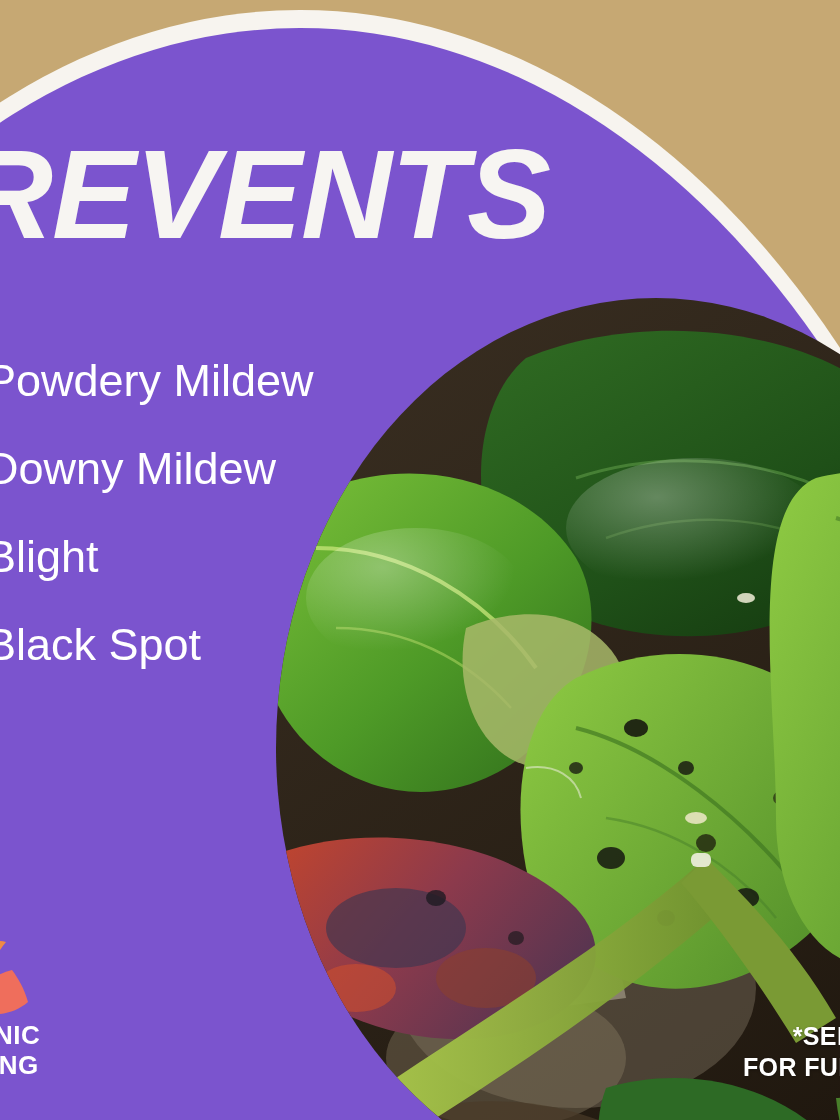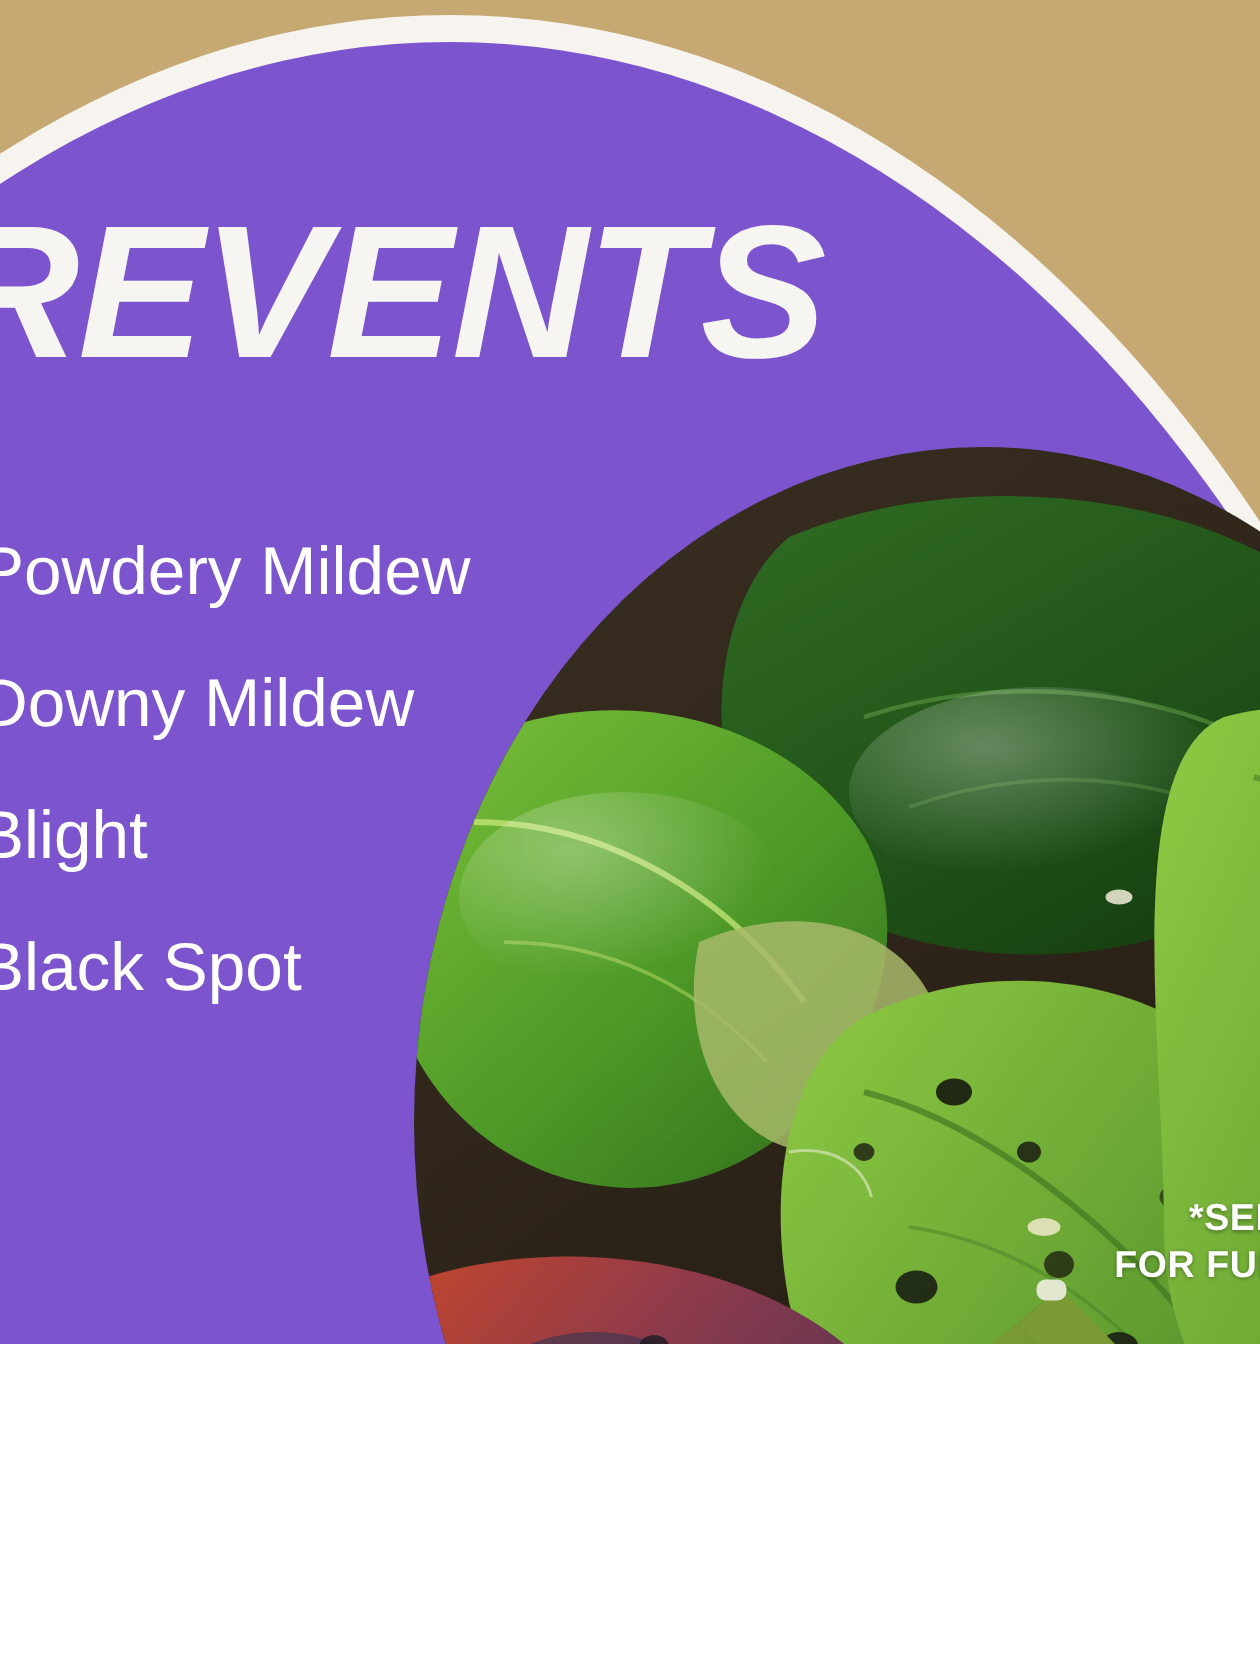--- a/index.html
+++ b/index.html
@@ -7,21 +7,21 @@
     padding: 0;
     background: #ffffff;
   }
   body {
     font-family: "Liberation Sans", sans-serif;
   }
 
   #poster {
     position: relative;
     width: 840px;
-    height: 896px;
+    height: 1120px;
     overflow: hidden;
     background: #C6A873;
   }
 
   
   .bg-layer {
     position: absolute;
     inset: 0;
     width: 840px;
     height: 1120px;

